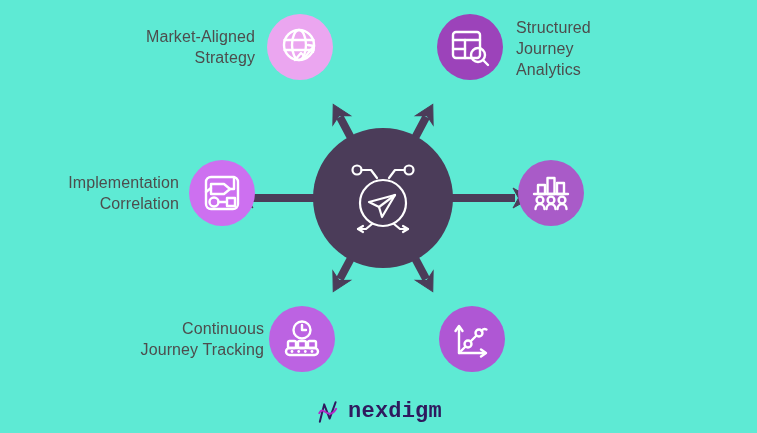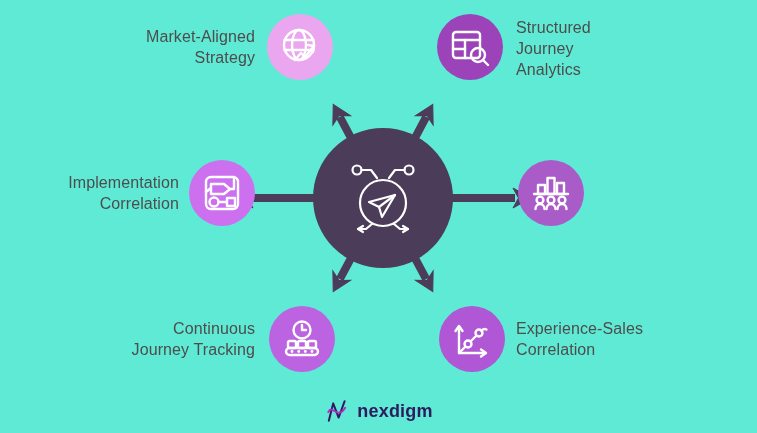--- a/index.html
+++ b/index.html
@@ -15,21 +15,21 @@
   .label.left{text-align:left;}
   .spoke-icon{position:absolute;width:66px;height:66px;}
   #hub{position:absolute;left:228px;top:88px;}
   .hubcol{fill:#4b3c59;stroke:#4b3c59;}
   .wicon{stroke:#ffffff;fill:none;stroke-width:2.4;stroke-linecap:round;stroke-linejoin:round;}
   .wicon-thin{stroke:#ffffff;fill:none;stroke-width:2.2;stroke-linecap:round;stroke-linejoin:round;}
   #logo-row{
     position:absolute;left:0;top:399px;width:757px;display:flex;
     align-items:center;justify-content:center;gap:7px;
   }
-  #logo-text{font-size:18px;font-weight:bold;color:#2f1a5e;letter-spacing:.2px;}
+  #logo-text{font-size:22px;font-weight:bold;color:#2f1a5e;letter-spacing:.2px;font-family:Liberation Mono, monospace;}
 </style>
 </head>
 <body>
 
 <div id="stage">
 
   <svg id="hub" width="310" height="220" viewBox="-155 -110 310 220">
     <defs>
       <g id="arrow-long">
         <line x1="55" y1="0" x2="132" y2="0" class="hubcol" stroke-width="8"></line>
@@ -116,21 +116,21 @@
       <rect x="6" y="-10" width="7" height="11"></rect>
       <circle cx="-11" cy="7" r="3.4"></circle>
       <circle cx="0" cy="7" r="3.4"></circle>
       <circle cx="11" cy="7" r="3.4"></circle>
       <path d="M-15.5,16 a4.5,5 0 0 1 9,0"></path>
       <path d="M-4.5,16 a4.5,5 0 0 1 9,0"></path>
       <path d="M6.5,16 a4.5,5 0 0 1 9,0"></path>
     </g>
   </svg>
 
-  <div class="label right" style="left:85px;top:318px;width:170px;">Continuous
+  <div class="label right" style="left:94px;top:318px;width:170px;">Continuous
 Journey Tracking</div>
   <svg class="spoke-icon" style="left:269px;top:306px;" viewBox="-33 -33 66 66">
     <circle cx="0" cy="0" r="33" fill="#bc63e2"></circle>
     <g class="wicon">
       <circle cx="0" cy="-9" r="8.5"></circle>
       <polyline points="0,-14 0,-9 4,-9"></polyline>
       <rect x="-14" y="2" width="8" height="7" rx="1.5"></rect>
       <rect x="-4" y="2" width="8" height="7" rx="1.5"></rect>
       <rect x="6" y="2" width="8" height="7" rx="1.5"></rect>
       <rect x="-16" y="9" width="32" height="7" rx="3.5"></rect>
@@ -150,22 +150,20 @@
       <polyline points="-16.5,-8 -13,-13 -9.5,-8"></polyline>
       <line x1="-13" y1="14" x2="12" y2="14"></line>
       <polyline points="9,10.5 14,14 9,17.5"></polyline>
       <line x1="-11" y1="12" x2="-6.5" y2="7.5"></line>
       <circle cx="-4" cy="5" r="3.5"></circle>
       <line x1="-1.5" y1="2.5" x2="4.5" y2="-3.5"></line>
       <circle cx="7" cy="-6" r="3.5"></circle>
       <path d="M9.5,-8 C11,-10.5 12.5,-10.5 14.5,-9.5"></path>
     </g>
   </svg>
-  <div class="label left" style="left:516px;top:318px;width:180px;">Experience-Sales
-Correlation</div>
 
   <div id="logo-row">
     <svg width="26" height="24" viewBox="0 0 20 22">
       <path d="M2.5,20 L6.5,4 L11.5,17 L17,2" fill="none" stroke="#2f1a5e" stroke-width="1.8" stroke-linecap="round" stroke-linejoin="round"></path>
       <path d="M2,12 C6,4 10,20 17.5,8" fill="none" stroke="#b429c8" stroke-width="1.8" stroke-linecap="round"></path>
     </svg>
     <span id="logo-text">nexdigm</span>
   </div>
 
 </div>

